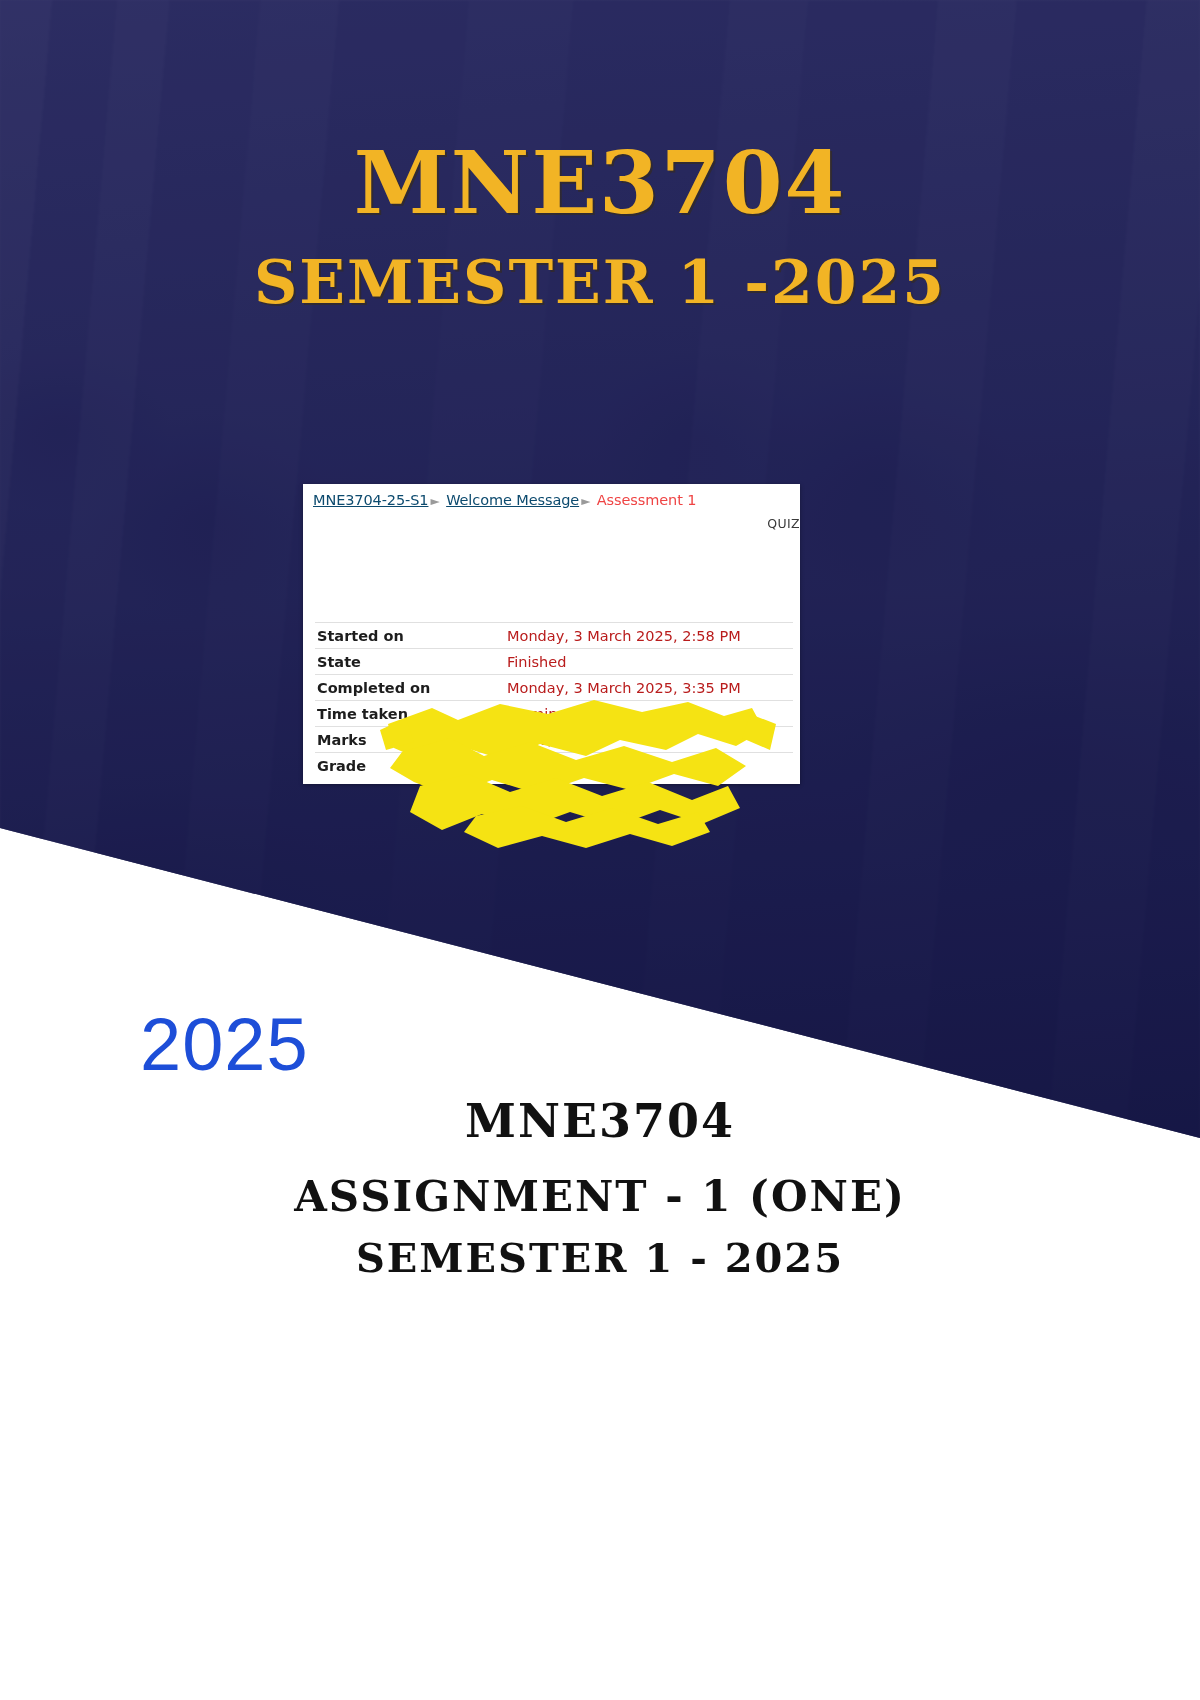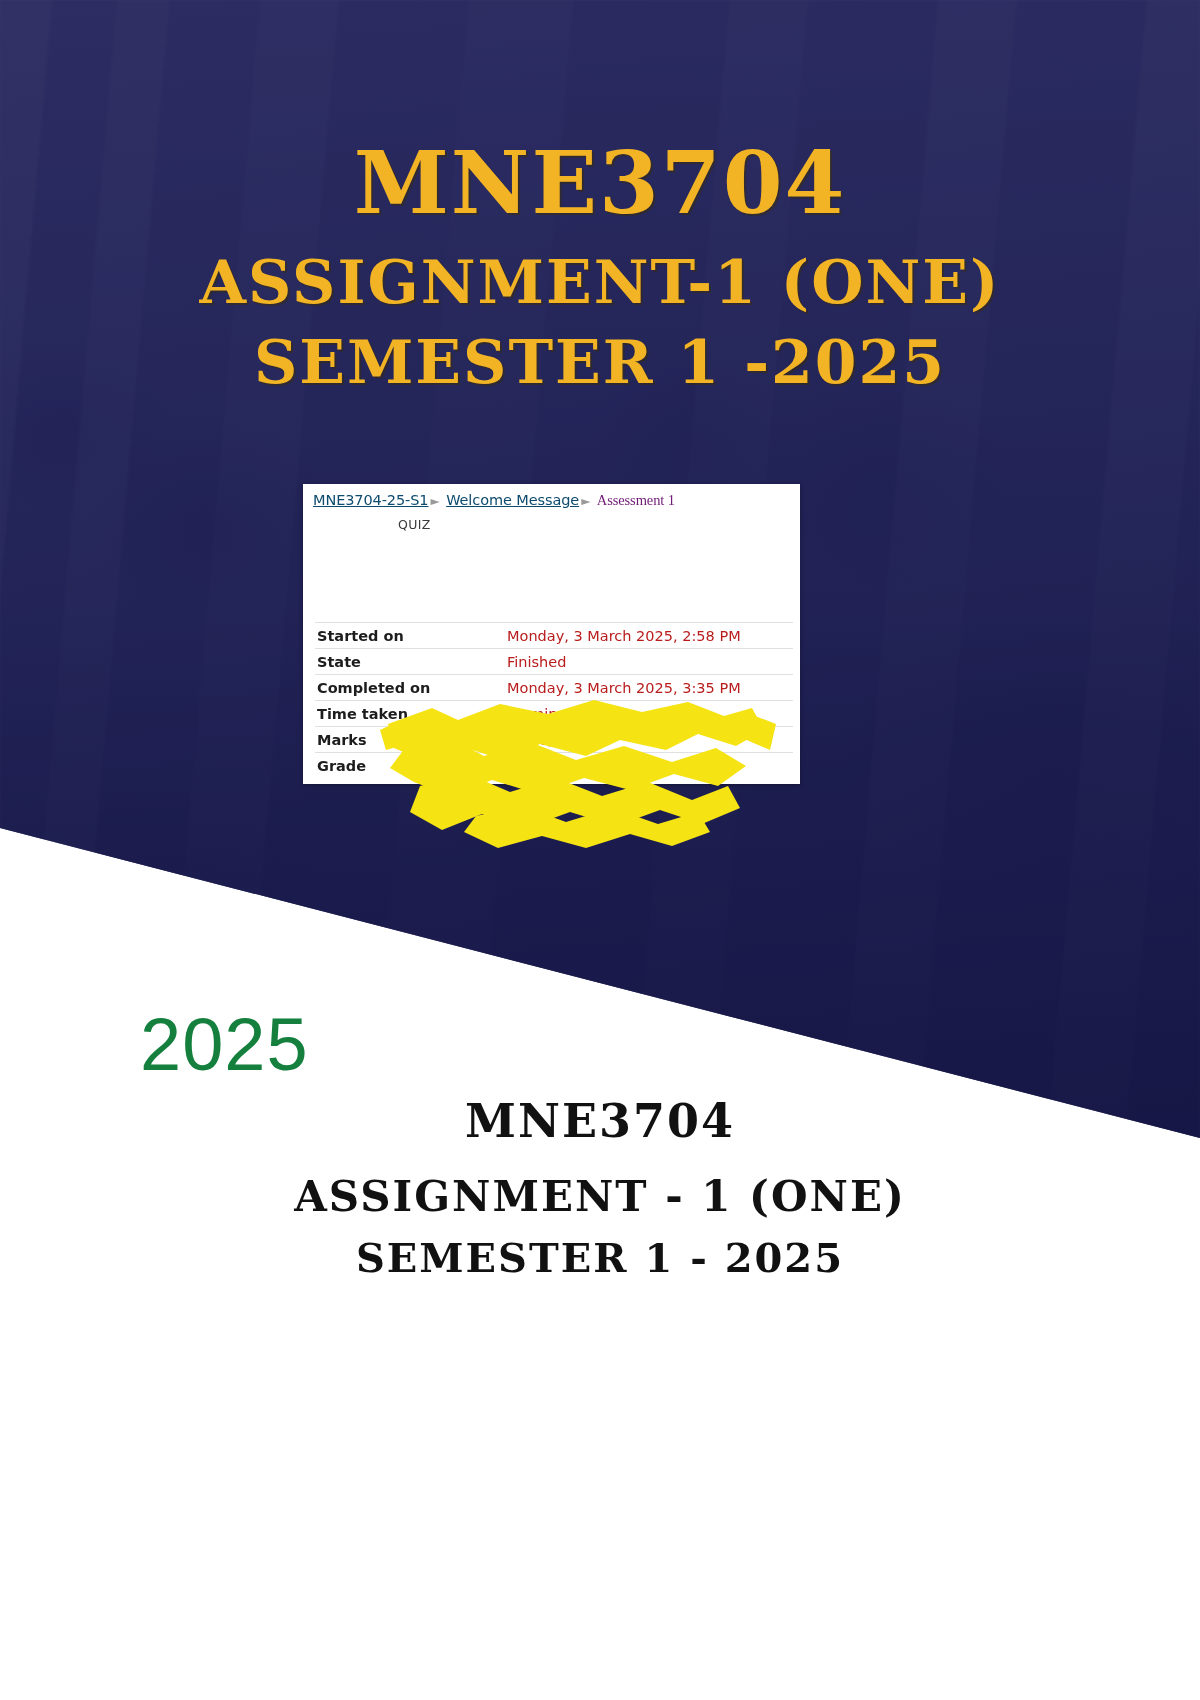--- a/index.html
+++ b/index.html
@@ -109,26 +109,27 @@
   }
   #breadcrumb .crumb-link {
     color: #0c4a6e;
     text-decoration: underline;
   }
   #breadcrumb .sep {
     color: #9a9a9a;
     padding: 0 2px;
     font-size: 12px;
   }
-  #breadcrumb .crumb-current { color: #701a75; font-family: Liberation Serif, serif; }
+  #breadcrumb .crumb-current { color: #ef4444; }
   #quiz-subtitle {
     margin: 8px 0 0 95px;
     font-size: 12.5px;
     color: #3a3a3a;
     letter-spacing: .4px;
+    text-align: right;
   }
   #quiz-table {
     position: absolute;
     left: 12px;
     right: 8px;
     top: 138px;
     border-collapse: collapse;
     width: 478px;
     font-size: 14.5px;
   }
@@ -155,21 +156,21 @@
     z-index: 9;
     pointer-events: none;
   }
 
   
   #year {
     position: absolute;
     left: 140px;
     top: 1002px;
     font-size: 74px;
-    color: #15803d;
+    color: #1d4ed8;
     font-family: "Liberation Sans", sans-serif;
     font-weight: normal;
     letter-spacing: 1px;
     z-index: 6;
   }
   .black-stack {
     position: absolute;
     left: 0;
     top: 1098px;
     width: 1200px;
@@ -196,21 +197,20 @@
 <div id="page">
 
   <div id="hero">
     <div class="photo"></div>
     <div class="navy-wash"></div>
     <div class="navy-wash2"></div>
   </div>
 
   <div class="gold-stack">
     <div class="deco gold g1">MNE3704</div>
-    <div class="deco gold g2">ASSIGNMENT-1 (ONE)</div>
     <div class="deco gold g3">SEMESTER 1 -2025</div>
   </div>
 
   <div id="quiz-card">
 
     <div id="breadcrumb">
       <span class="crumb-link">MNE3704-25-S1</span><span class="sep">►</span>
       <span class="crumb-link">Welcome Message</span><span class="sep">►</span>
       <span class="crumb-current">Assessment 1</span>
     </div>

